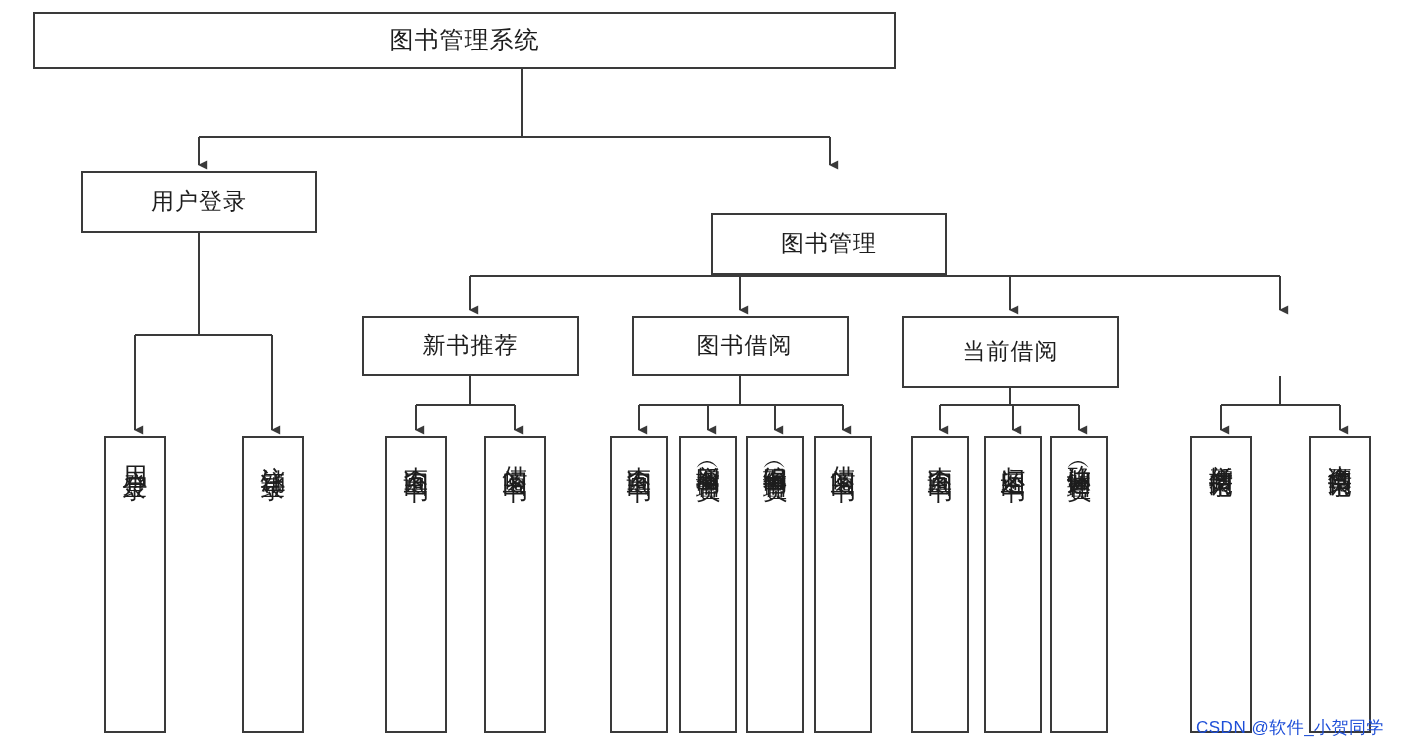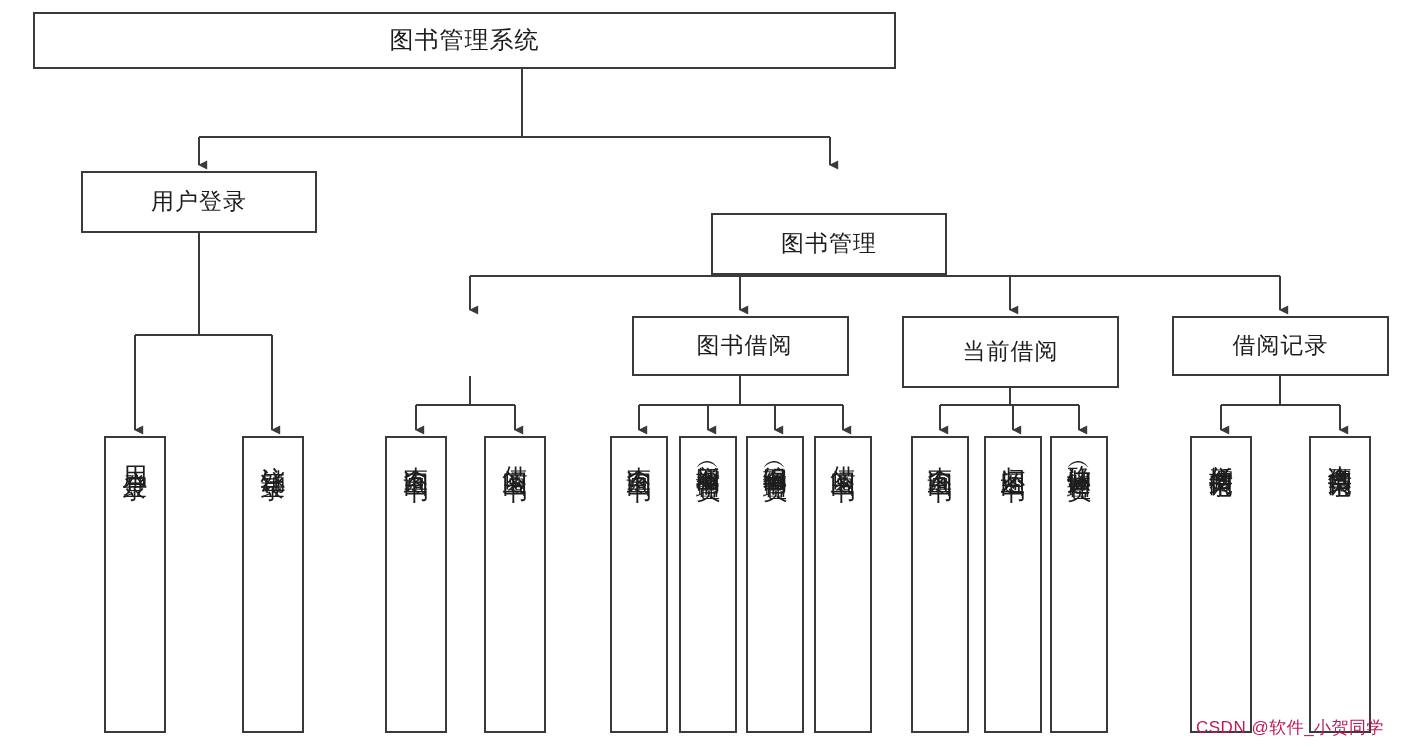--- a/index.html
+++ b/index.html
@@ -43,21 +43,21 @@
     letter-spacing:4px;
     line-height:1;
     white-space:nowrap;
     margin-top:2px;
   }
   .v-node.tall-label .lbl{font-size:24px;letter-spacing:2px;}
 
   .watermark{
     position:absolute;
     font-size:17px;
-    color:#be185d;
+    color:#1d4ed8;
     letter-spacing:0.5px;
     white-space:nowrap;
     user-select:none;
   }
 </style>
 </head>
 <body>
 
 <div id="canvas">
   <svg id="edges" viewBox="0 0 1405 747">
@@ -115,28 +115,28 @@
     <span class="lbl">图书管理系统</span>
   </div>
 
   <div class="node h-node" style="left: 81px; top: 171px; width: 236px; height: 62px;">
     <span class="lbl">用户登录</span>
   </div>
   <div class="node h-node" style="left: 711px; top: 171px; width: 236px; height: 62px; margin-top: 42px;">
     <span class="lbl">图书管理</span>
   </div>
 
+  <div class="node h-node" style="left: 362px; top: 316px; width: 217px; height: 60px;">
+    <span class="lbl">新书推荐</span>
+  </div>
   <div class="node h-node" style="left: 632px; top: 316px; width: 217px; height: 60px; padding-left: 8px;">
     <span class="lbl">图书借阅</span>
   </div>
   <div class="node h-node" style="left: 902px; top: 316px; width: 217px; height: 72px;">
     <span class="lbl">当前借阅</span>
-  </div>
-  <div class="node h-node" style="left: 1172px; top: 316px; width: 217px; height: 60px;">
-    <span class="lbl">借阅记录</span>
   </div>
 
   <div class="node v-node" style="left: 104px; top: 436px; width: 62px; height: 297px;">
     <span class="lbl">用户登录</span>
   </div>
   <div class="node v-node" style="left: 242px; top: 436px; width: 62px; height: 297px;">
     <span class="lbl">注销登录</span>
   </div>
   <div class="node v-node" style="left: 385px; top: 436px; width: 62px; height: 297px;">
     <span class="lbl">查询图书</span>

